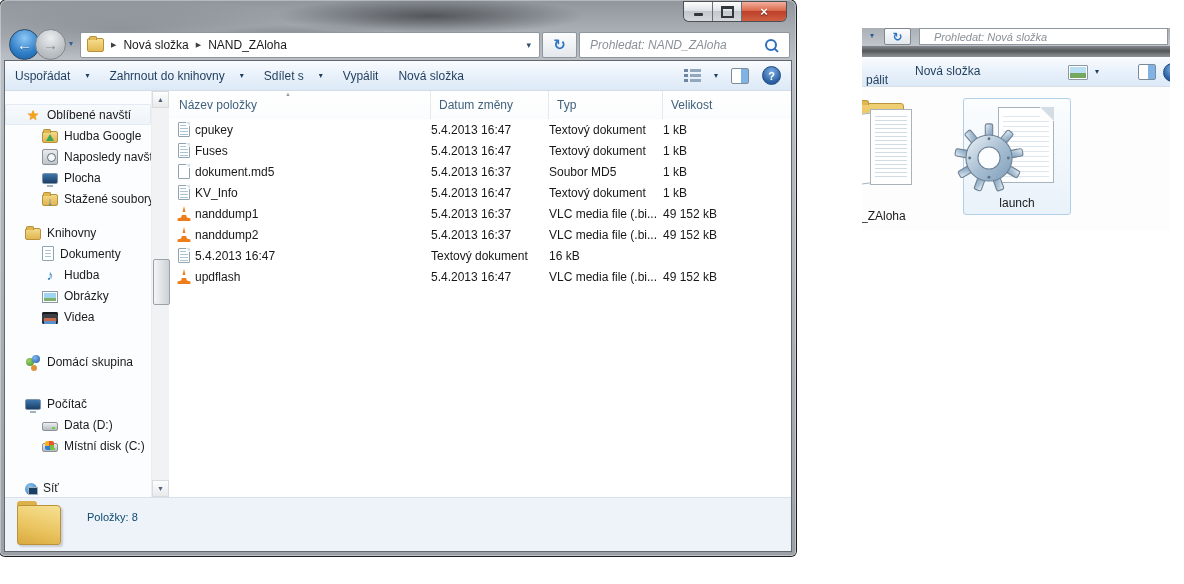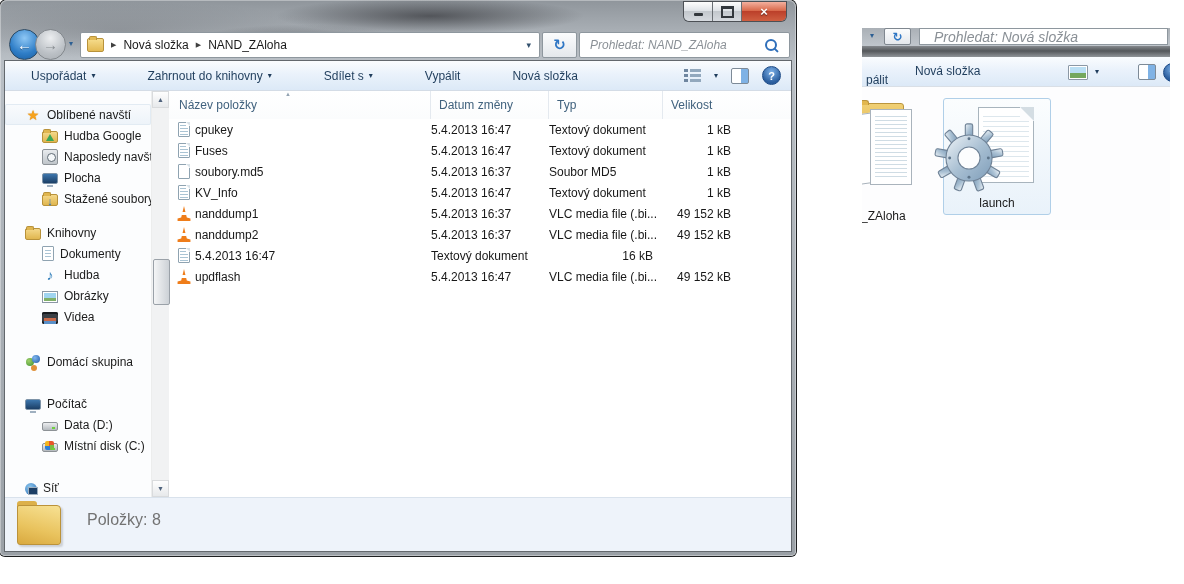--- a/index.html
+++ b/index.html
@@ -36,21 +36,21 @@
   .mini-folder::before{content:"";position:absolute;top:-3px;left:1px;width:6px;height:3px;background:#e3ba54;border:1px solid #b8923a;border-bottom:none;border-radius:2px 2px 0 0}
   .refreshbtn{position:absolute;left:542px;top:4px;width:33px;height:24px;background:linear-gradient(180deg,#fbfcfd,#e4e8ec);border:1px solid #8e979e;border-radius:2px;display:flex;align-items:center;justify-content:center;color:#2e76c4;font-size:15px;font-weight:bold}
   .searchbox{position:absolute;left:579px;top:4px;width:209px;height:24px;background:#fff;border:1px solid #8e979e;border-radius:2px;display:flex;align-items:center}
   .searchbox input{flex:1;border:none;outline:none;background:transparent;font-family:inherit;font-size:12px;padding:0 4px 0 10px;color:#333}
   .searchbox input::placeholder{color:#8a9096;font-style:italic;opacity:1}
   .lens{position:relative;width:8px;height:8px;border:2px solid #2f6fba;border-radius:50%;margin-right:12px;flex:none}
   .lens::after{content:"";position:absolute;width:2px;height:6px;background:#2f6fba;right:-2px;bottom:-4px;transform:rotate(-45deg);border-radius:1px}
 
   .inner{position:absolute;left:4px;right:4px;top:60px;bottom:4px;border:1px solid #63686d;background:#fff;display:flex;flex-direction:column;overflow:hidden}
   .toolbar{height:29px;flex:none;display:flex;align-items:center;background:linear-gradient(180deg,#fafcfe,#eaf2fb 45%,#dce9f7);border-bottom:1px solid #d4dce6;font-size:12px;color:#1f3d5c}
-  .tbtn{display:flex;align-items:center;gap:5px;padding:0 26px;height:100%;white-space:nowrap}
+  .tbtn{display:flex;align-items:center;gap:15px;padding:0 10px;height:100%;white-space:nowrap}
   .dd{font-size:8px;color:#1f3d5c}
   .tb-right{margin-left:auto;display:flex;align-items:center;gap:13px;padding-right:10px}
   .icon-list{width:17px;height:13px;position:relative}
   .icon-list::before{content:"";position:absolute;left:0;top:0;width:4px;height:13px;background:repeating-linear-gradient(180deg,#6f86a0 0 3px,transparent 3px 5px)}
   .icon-list::after{content:"";position:absolute;left:6px;top:0;width:11px;height:13px;background:repeating-linear-gradient(180deg,#92a8bd 0 3px,transparent 3px 5px)}
   .icon-pane{width:16px;height:14px;border:1px solid #7d8a97;background:linear-gradient(90deg,#ffffff 0 55%,#7fb2e5 55% 100%);border-radius:2px}
   .icon-help{width:17px;height:17px;border-radius:50%;background:radial-gradient(circle at 50% 30%,#7db1e8,#2b5e9e 70%);border:1px solid #1c4a86;color:#fff;font-size:11px;font-weight:bold;display:flex;align-items:center;justify-content:center}
   .icon-img{width:18px;height:13px;border:1px solid #8b98a5;border-radius:1px;background:linear-gradient(180deg,#badff4 0 55%,#74a85e 55% 100%);box-shadow:inset 0 0 0 1px #fff}
 
   .main{flex:1;display:flex;min-height:0}
@@ -90,39 +90,39 @@
 
   .filelist{flex:1;display:flex;flex-direction:column;min-width:0;position:relative}
   .cols{height:28px;flex:none;display:grid;grid-template-columns:26px 236px 118px 114px 78px;align-items:center;font-size:12px;color:#41627e;position:relative;background:linear-gradient(180deg,#ffffff,#fbfcfd)}
   .cols .h{height:100%;display:flex;align-items:center;border-right:1px solid #e4e9ef;padding-left:8px;box-sizing:border-box}
   .cols .h.first{grid-column:1 / span 2;padding-left:10px}
   .cols .h.last{border-right:none}
   .sortmark{position:absolute;left:116px;top:0px;font-size:6px;color:#93a3b2}
   .rows{flex:1;overflow:hidden}
   .row{height:21px;display:grid;grid-template-columns:26px 236px 118px 114px 78px;align-items:center;font-size:12px;color:#181818}
   .row .cell{white-space:nowrap;overflow:hidden}
-  .row .size{text-align:right;padding-right:10px}
+  .row .size{padding-right:10px}
   .fic{width:12px;height:15px;background:#fff;border:1px solid #8fa3b1;border-radius:1px;position:relative;margin-left:9px;box-sizing:border-box}
   .fic.lines::before{content:"";position:absolute;left:1px;right:1px;top:2px;bottom:1px;background:repeating-linear-gradient(180deg,#aac4d4 0 1px,transparent 1px 3px)}
   .fic::after{content:"";position:absolute;top:-1px;right:-1px;border-style:solid;border-width:0 4px 4px 0;border-color:#fff #d9e2e8 #fff #fff}
   .vlc{width:14px;height:15px;margin-left:8px;background:linear-gradient(180deg,#ef7d1a 0 40%,#ffffff 40% 62%,#ef7d1a 62% 100%);clip-path:polygon(50% 0,70% 76%,96% 84%,96% 100%,4% 100%,4% 84%,30% 76%)}
 
-  .status{height:53px;flex:none;background:#eef3fa;border-top:1px solid #d9e2ec;position:relative;font-size:16px;color:#737373}
+  .status{height:53px;flex:none;background:#eef3fa;border-top:1px solid #d9e2ec;position:relative;font-size:11px;color:#0c4a6e}
   .status .stext{position:absolute;left:82px;top:13px}
   .bigfolder{position:absolute;left:12px;top:3px;width:48px;height:44px}
   .bigfolder::before{content:"";position:absolute;left:0;top:0;width:20px;height:8px;background:#dcb04a;border-radius:3px 3px 0 0}
   .bigfolder::after{content:"";position:absolute;left:0;top:4px;right:4px;bottom:0;background:linear-gradient(195deg,#f7e193,#e9c35e 60%,#d9a93f);border:1px solid #bb923a;border-radius:2px 4px 3px 3px;box-shadow:2px 2px 2px rgba(0,0,0,.15)}
 
   
   .frag{position:absolute;left:862px;top:28px;width:308px;height:202px;overflow:hidden}
   .f-addr{position:absolute;left:0;top:0;right:0;height:18px;background:linear-gradient(180deg,#aab0b6,#c0c6cc)}
   .f-chevron{position:absolute;left:8px;top:3px;font-size:8px;color:#2d5f93}
   .f-refresh{position:absolute;left:22px;top:0px;width:27px;height:17px;background:linear-gradient(180deg,#fbfcfd,#e4e8ec);border:1px solid #7f878f;border-radius:2px;display:flex;align-items:center;justify-content:center;color:#2e76c4;font-size:12px;font-weight:bold;box-sizing:border-box}
   .f-search{position:absolute;left:57px;top:0;right:2px;height:17px;background:#fff;border:1px solid #8e979e;display:flex;align-items:center;box-sizing:border-box}
-  .f-search input{flex:1;border:none;outline:none;background:transparent;font-family:inherit;font-size:14px;padding:0 16px 0 14px;color:#333}
+  .f-search input{flex:1;border:none;outline:none;background:transparent;font-family:inherit;font-size:11px;padding:0 16px 0 14px;color:#333}
   .f-search input::placeholder{color:#8a9096;font-style:italic;opacity:1}
   .f-dark{position:absolute;left:0;top:18px;right:0;height:11px;background:linear-gradient(180deg,#84888c,#54575a 45%,#909498)}
   .f-toolbar{position:absolute;left:0;top:29px;right:0;height:29px;background:linear-gradient(180deg,#fafcfe,#eaf2fb 45%,#dce9f7);border-bottom:1px solid #d4dce6;font-size:12px;color:#1f3d5c}
   .f-burn{position:absolute;left:4px;top:16px}
   .f-newfolder{position:absolute;left:53px;top:7px}
   .f-icon-img{position:absolute;left:206px;top:8px}
   .f-dd{position:absolute;left:233px;top:10px;font-size:8px;color:#1f3d5c}
   .f-icon-pane{position:absolute;left:276px;top:7px}
   .f-icon-help{position:absolute;left:301px;top:6px}
   .f-files{position:absolute;left:0;top:58px;right:0;bottom:0;background:#fdfdfe;border-top:1px solid #d9dfe6;overflow:hidden}
@@ -130,21 +130,21 @@
   .folderitem{position:absolute;left:-16px;top:14px;width:80px;height:98px}
   .fi-back{position:absolute;left:2px;top:2px;width:54px;height:34px;background:linear-gradient(180deg,#f0cf74,#e2b74f);border:1px solid #bb953d;border-radius:3px}
   .fi-back::before{content:"";position:absolute;top:-4px;left:2px;width:16px;height:4px;background:#e2b74f;border:1px solid #bb953d;border-bottom:none;border-radius:3px 3px 0 0}
   .fi-page{position:absolute;background:#fff;border:1px solid #a9b3bc;box-sizing:border-box}
   .fi-page.p1{left:4px;top:12px;width:40px;height:70px;transform:rotate(-8deg)}
   .fi-page.p2{left:24px;top:8px;width:42px;height:76px}
   .fi-page.p2::after{content:"";position:absolute;left:4px;right:4px;top:6px;bottom:6px;background:repeating-linear-gradient(180deg,#cfdce4 0 1px,transparent 1px 4px)}
   .f-label{position:absolute;font-size:12px;color:#1b1b1b;text-align:center}
   .folder-label{left:-4px;top:108px;width:74px}
 
-  .launchitem{position:absolute;left:81px;top:11px;width:106px;height:115px;border:1px solid #b0cfe8;border-radius:3px;background:linear-gradient(180deg,#fbfdfe,#e9f2fa)}
+  .launchitem{position:absolute;left:101px;top:11px;width:106px;height:115px;border:1px solid #b0cfe8;border-radius:3px;background:linear-gradient(180deg,#fbfdfe,#e9f2fa)}
   .bigdoc{position:absolute;left:34px;top:8px;width:56px;height:76px;background:#fff;border:1px solid #a8b4bd;box-sizing:border-box}
   .bigdoc::before{content:"";position:absolute;left:4px;right:4px;top:8px;bottom:4px;background:repeating-linear-gradient(180deg,#dde7ed 0 1px,transparent 1px 5px)}
   .bigdoc::after{content:"";position:absolute;top:-1px;right:-1px;border-style:solid;border-width:0 14px 14px 0;border-color:#fdfdfe #d4dde3 #fdfdfe #fdfdfe}
   .gearwrap{position:absolute;left:-10px;top:24px;width:70px;height:70px}
   .launch-label{left:0;right:0;bottom:4px}
 </style>
 </head>
 <body>
 
 <div id="canvas">
@@ -324,21 +324,21 @@
             </div>
             <div class="row">
               <span class="fic lines"></span>
               <span class="cell">Fuses</span>
               <span class="cell">5.4.2013 16:47</span>
               <span class="cell">Textový dokument</span>
               <span class="cell size">1 kB</span>
             </div>
             <div class="row">
               <span class="fic"></span>
-              <span class="cell">soubory.md5</span>
+              <span class="cell">dokument.md5</span>
               <span class="cell">5.4.2013 16:37</span>
               <span class="cell">Soubor MD5</span>
               <span class="cell size">1 kB</span>
             </div>
             <div class="row">
               <span class="fic lines"></span>
               <span class="cell">KV_Info</span>
               <span class="cell">5.4.2013 16:47</span>
               <span class="cell">Textový dokument</span>
               <span class="cell size">1 kB</span>

